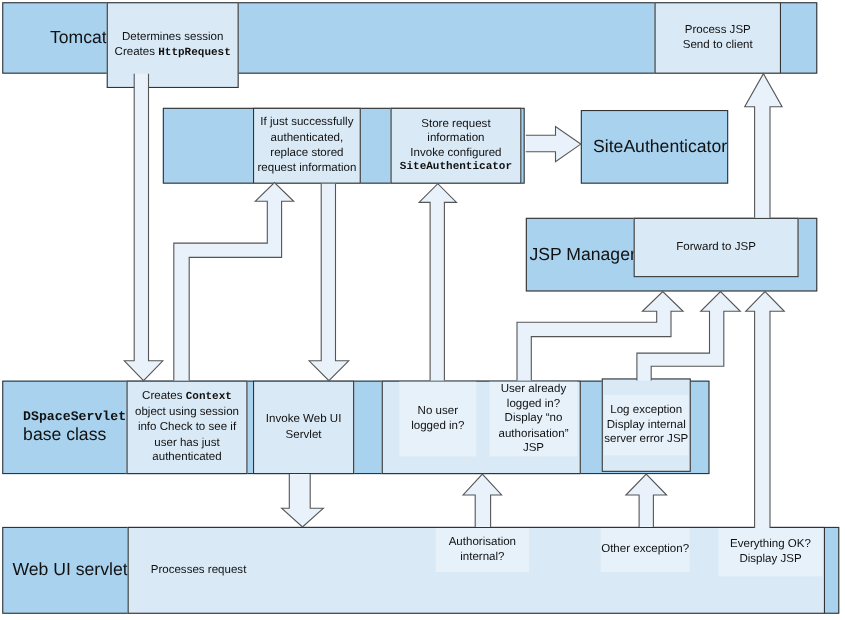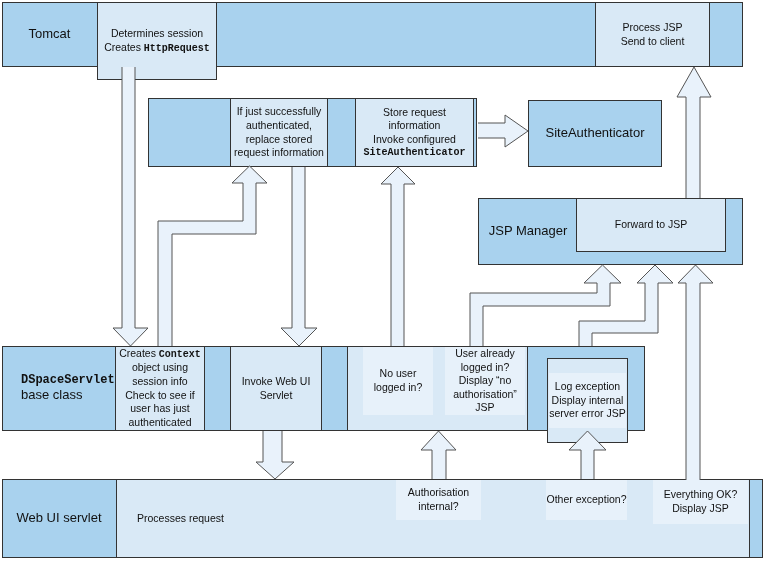--- a/index.html
+++ b/index.html
@@ -20,21 +20,21 @@
     overflow:hidden;
   }
   #stage{position:relative;width:768px;height:564px;background:var(--background);}
   .abs{position:absolute;}
   .band{background:var(--band-medium);border:1px solid var(--border);}
   .seg{background:var(--box-light);border:1px solid var(--border);}
   .inner{background:var(--box-lighter);border:none;}
   .medium-box{background:var(--band-medium);border:1px solid var(--border);}
   .cell{display:flex;flex-direction:column;align-items:center;justify-content:center;text-align:center;}
   .cell-left{display:flex;flex-direction:column;justify-content:center;text-align:left;}
-  .label{font-size:13px;line-height:1.25;}
+  .label{font-size:16px;line-height:1.25;align-items:flex-end;}
   .content{font-size:10.5px;line-height:1.3;}
   .mono{font-family:"Liberation Mono","DejaVu Sans Mono",monospace;font-weight:bold;font-size:10px;}
   .mono-lg{font-family:"Liberation Mono","DejaVu Sans Mono",monospace;font-weight:bold;font-size:12px;}
   .block{display:block;}
   .nowrap{white-space:nowrap;}
   svg.arrows{position:absolute;left:0;top:0;width:768px;height:564px;pointer-events:none;}
   .arrow{fill:var(--arrow-fill);stroke:var(--arrow-stroke);stroke-width:1;}
 </style>
 </head>
 <body>
@@ -74,34 +74,34 @@
   </div>
   <div class="abs seg cell content" style="left:560px;top:198px;width:150px;height:54px;margin-left:16px;">
     <span>Forward to JSP</span>
   </div>
 
   <div class="abs band" style="left:2px;top:346px;width:643px;height:85px;"></div>
   <div class="abs cell-left" style="left:2px;top:346px;width:113px;height:85px;padding-left:19px;">
     <span class="block mono-lg">DSpaceServlet</span>
     <span class="block label">base class</span>
   </div>
-  <div class="abs seg cell content" style="left:115px;top:346px;width:90px;height:85px;padding:1px;">
+  <div class="abs seg cell content" style="left:115px;top:346px;width:110px;height:85px;padding:1px;">
     <span><span>Creates </span><span class="mono">Context</span><span> object using session info Check to see if user has just authenticated</span></span>
   </div>
   <div class="abs seg cell content" style="left:230px;top:346px;width:92px;height:85px;">
     <span>Invoke Web UI Servlet</span>
   </div>
   <div class="abs seg" style="left:347px;top:346px;width:181px;height:85px;"></div>
   <div class="abs inner cell content" style="left:363px;top:347px;width:70px;height:68px;">
     <span>No user logged in?</span>
   </div>
   <div class="abs inner cell content" style="left:445px;top:347px;width:80px;height:68px;">
     <span>User already logged in? Display “no authorisation” JSP</span>
   </div>
-  <div class="abs seg cell content" style="left:547px;top:358px;width:81px;height:85px;padding:14px;">
+  <div class="abs seg cell content" style="left:547px;top:344px;width:81px;height:85px;padding:14px;">
     <span class="inner" style="display:flex;align-items:center;justify-content:center;width:77px;height:68px;">
         <span>Log exception Display internal server error JSP</span>
       </span>
   </div>
 
   <div class="abs band" style="left:2px;top:479px;width:761px;height:79px;"></div>
   <div class="abs cell label" style="left:2px;top:479px;width:114px;height:79px;">
     <span>Web UI servlet</span>
   </div>
   <div class="abs seg cell-left content" style="left:116px;top:479px;width:634px;height:79px;padding-left:20px;">

